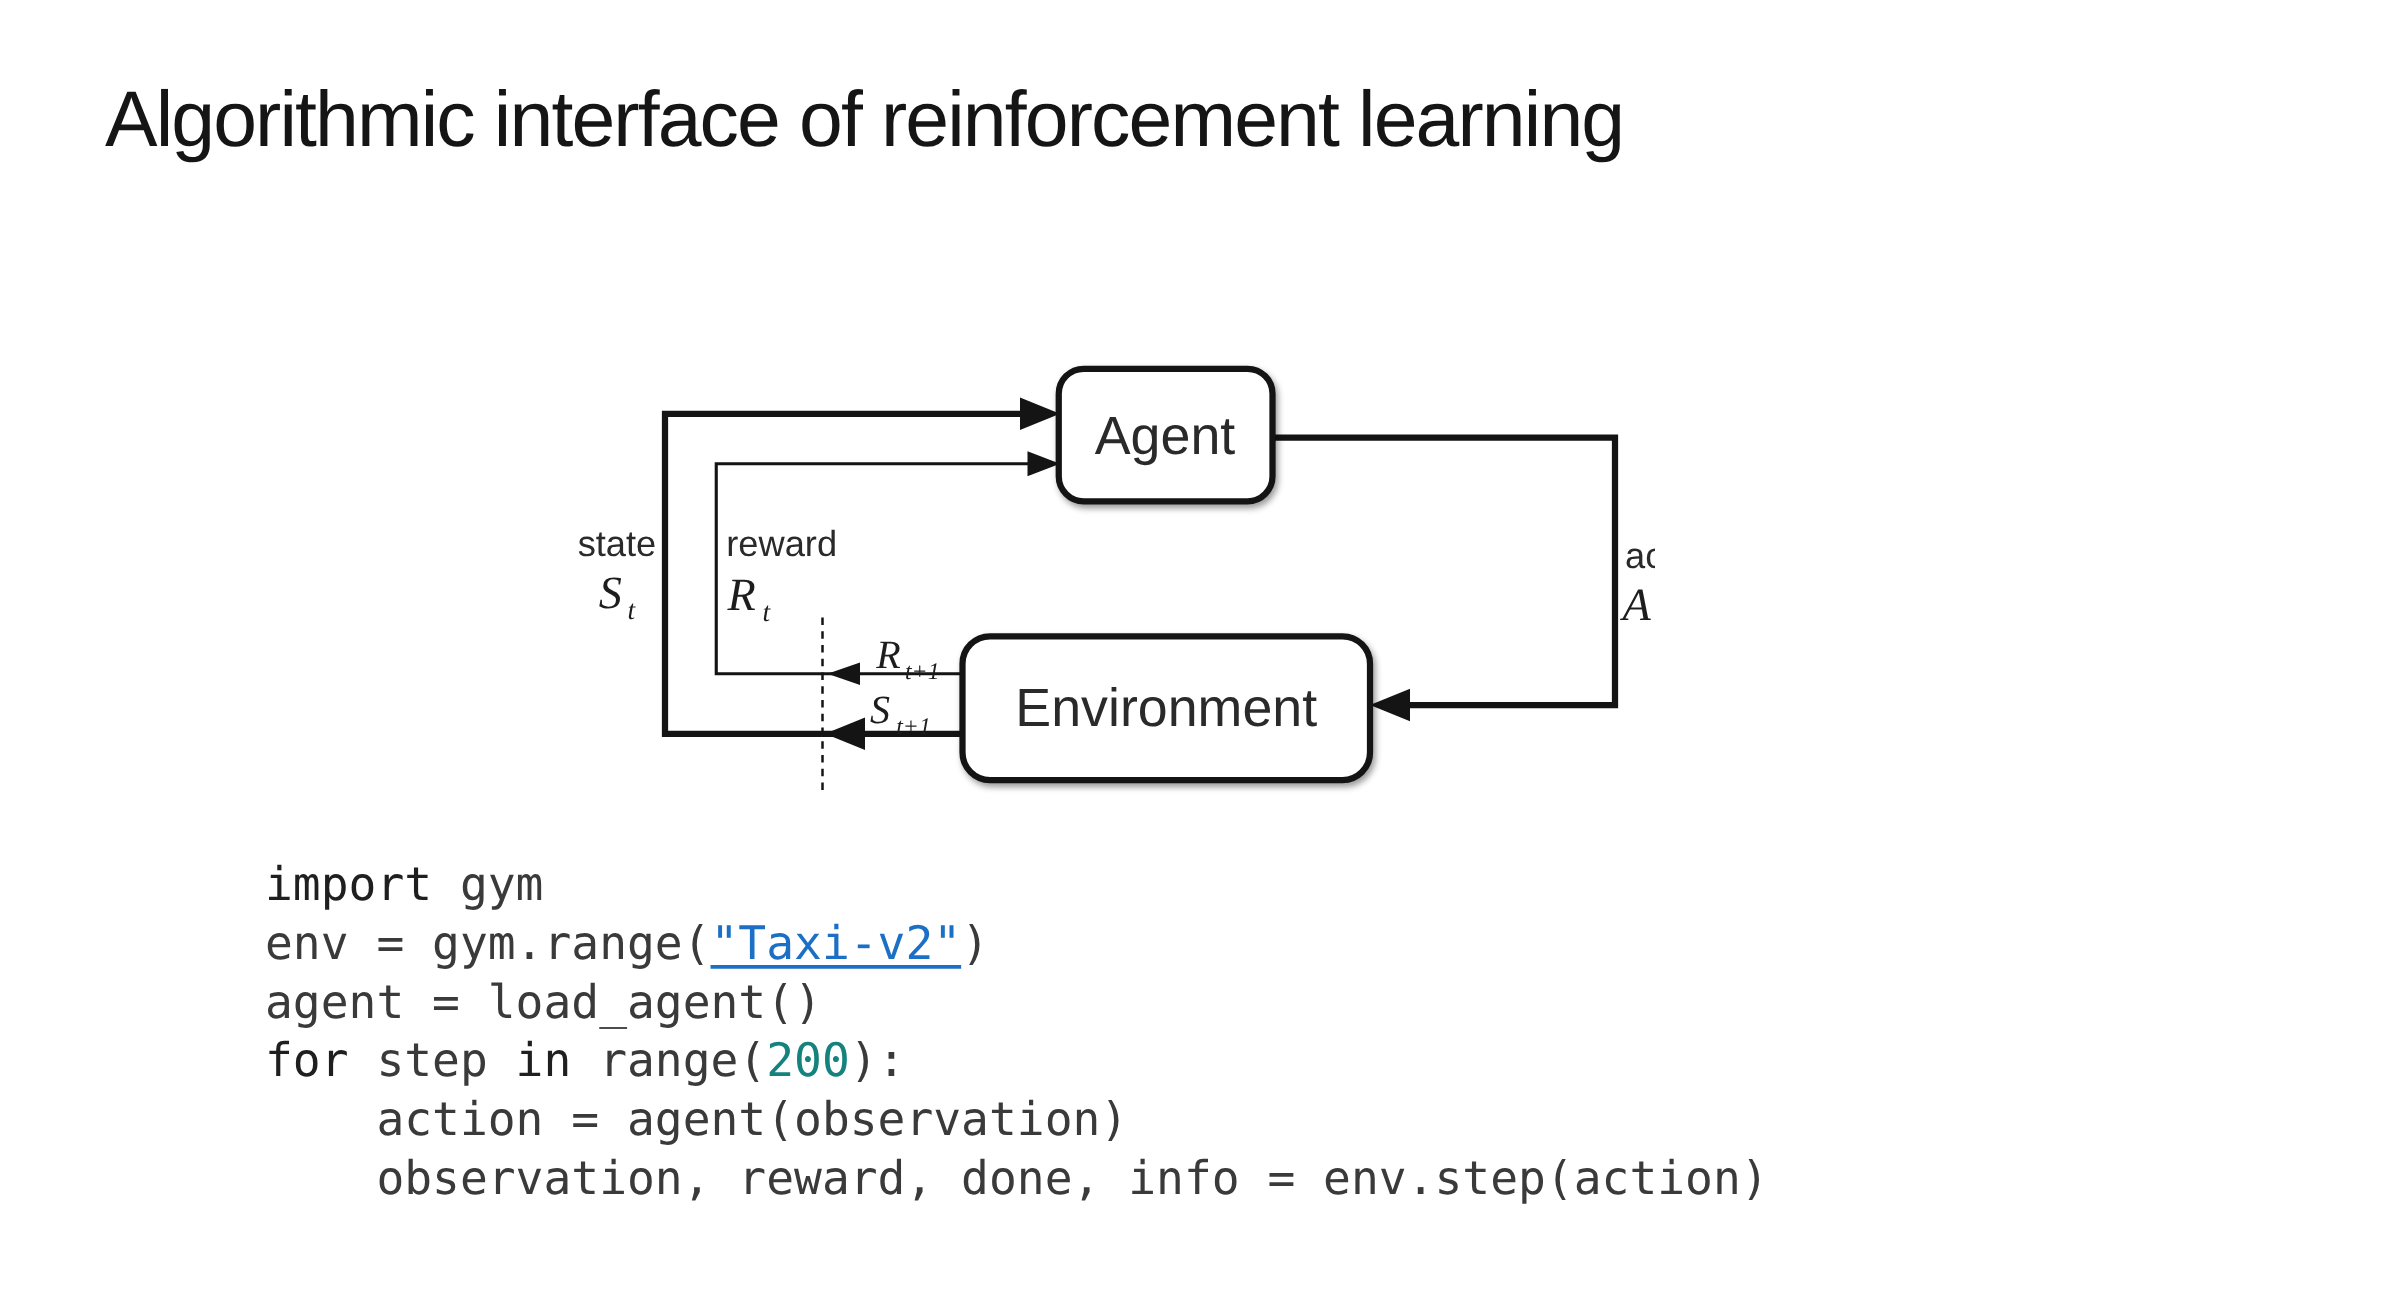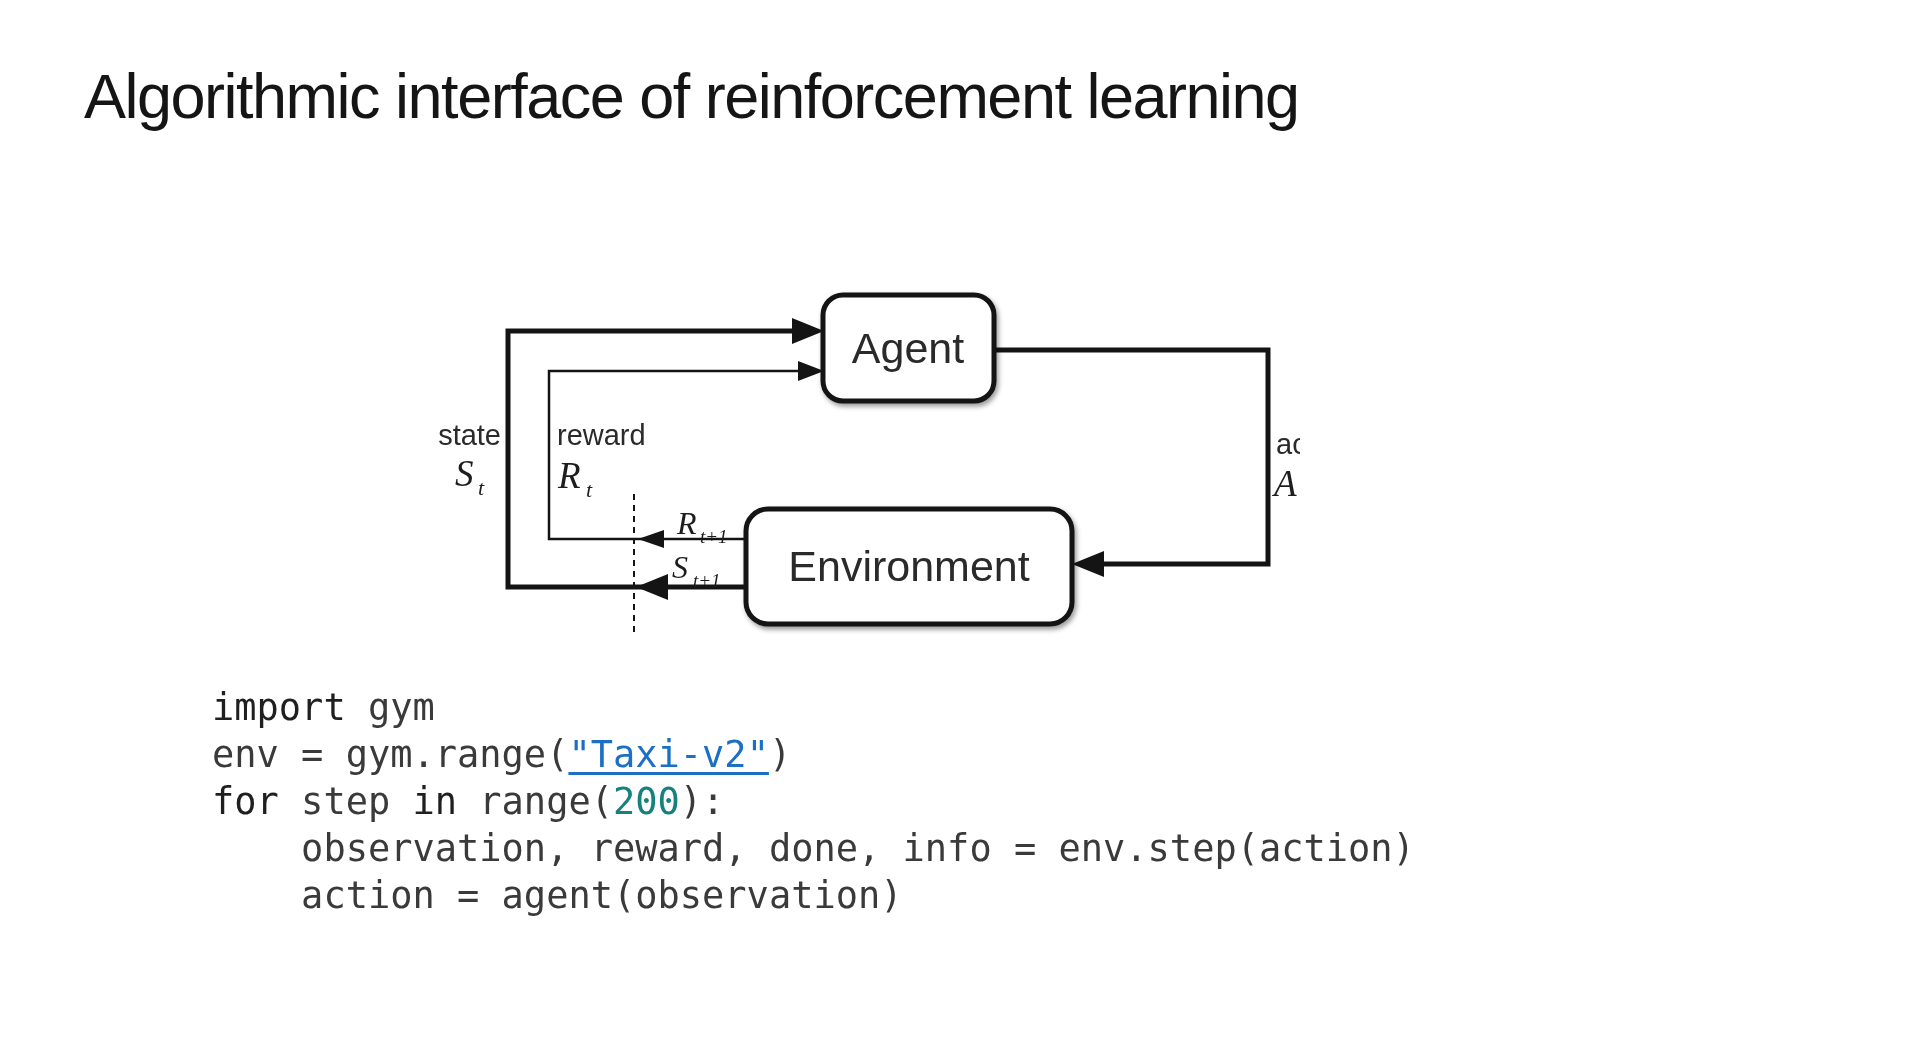--- a/index.html
+++ b/index.html
@@ -15,21 +15,21 @@
     position:absolute;
     left:84px;top:48px;
     width:1760px;
     font-size:63px;
     font-weight:400;
     letter-spacing:-1.5px;
     color:#151515;
     white-space:nowrap;
   }
   .diagram-wrap{
-    position:absolute;left:400px;top:210px;width:900px;height:420px;
+    position:absolute;left:424px;top:210px;width:900px;height:420px;
   }
   .d-sans{font-family:"Liberation Sans",sans-serif;fill:#2a2a2a;}
   .d-math{font-family:"Liberation Serif",serif;font-style:italic;fill:#1d1d1d;}
   .ink{stroke:var(--ink,#141414);fill:none;}
   .ink-fill{fill:var(--ink,#141414);stroke:none;}
   .box{fill:#ffffff;stroke:var(--ink,#141414);stroke-width:5;filter:drop-shadow(2px 3px 2.5px rgba(0,0,0,0.40));}
   .code-block{
     position:absolute;
     left:212px;top:672px;
     font-family:"DejaVu Sans Mono","Liberation Mono",monospace;
@@ -95,18 +95,19 @@
 
       <text class="d-sans" x="876" y="232" font-size="29">action</text>
       <text class="d-math" x="874" y="274" font-size="37">A</text>
       <text class="d-math" x="899" y="283" font-size="22">t</text>
     </svg>
   </div>
 
   <div class="code-block">
       <div class="code-line"><span class="seg-kw">import</span><span class="seg-p"> gym</span></div>
       <div class="code-line"><span class="seg-p">env = gym.range(</span><span class="seg-link">"Taxi-v2"</span><span class="seg-p">)</span></div>
+      <div class="code-line"><span class="seg-p">agent = load_agent()</span></div>
       <div class="code-line"><span class="seg-kw">for</span><span class="seg-p"> step </span><span class="seg-kw">in</span><span class="seg-p"> range(</span><span class="seg-num">200</span><span class="seg-p">):</span></div>
+      <div class="code-line"><span class="seg-p">    action = agent(observation)</span></div>
       <div class="code-line"><span class="seg-p">    observation, reward, done, info = env.step(action)</span></div>
-      <div class="code-line"><span class="seg-p">    action = agent(observation)</span></div>
     </div>
 
 </div>
 
 </body></html>

